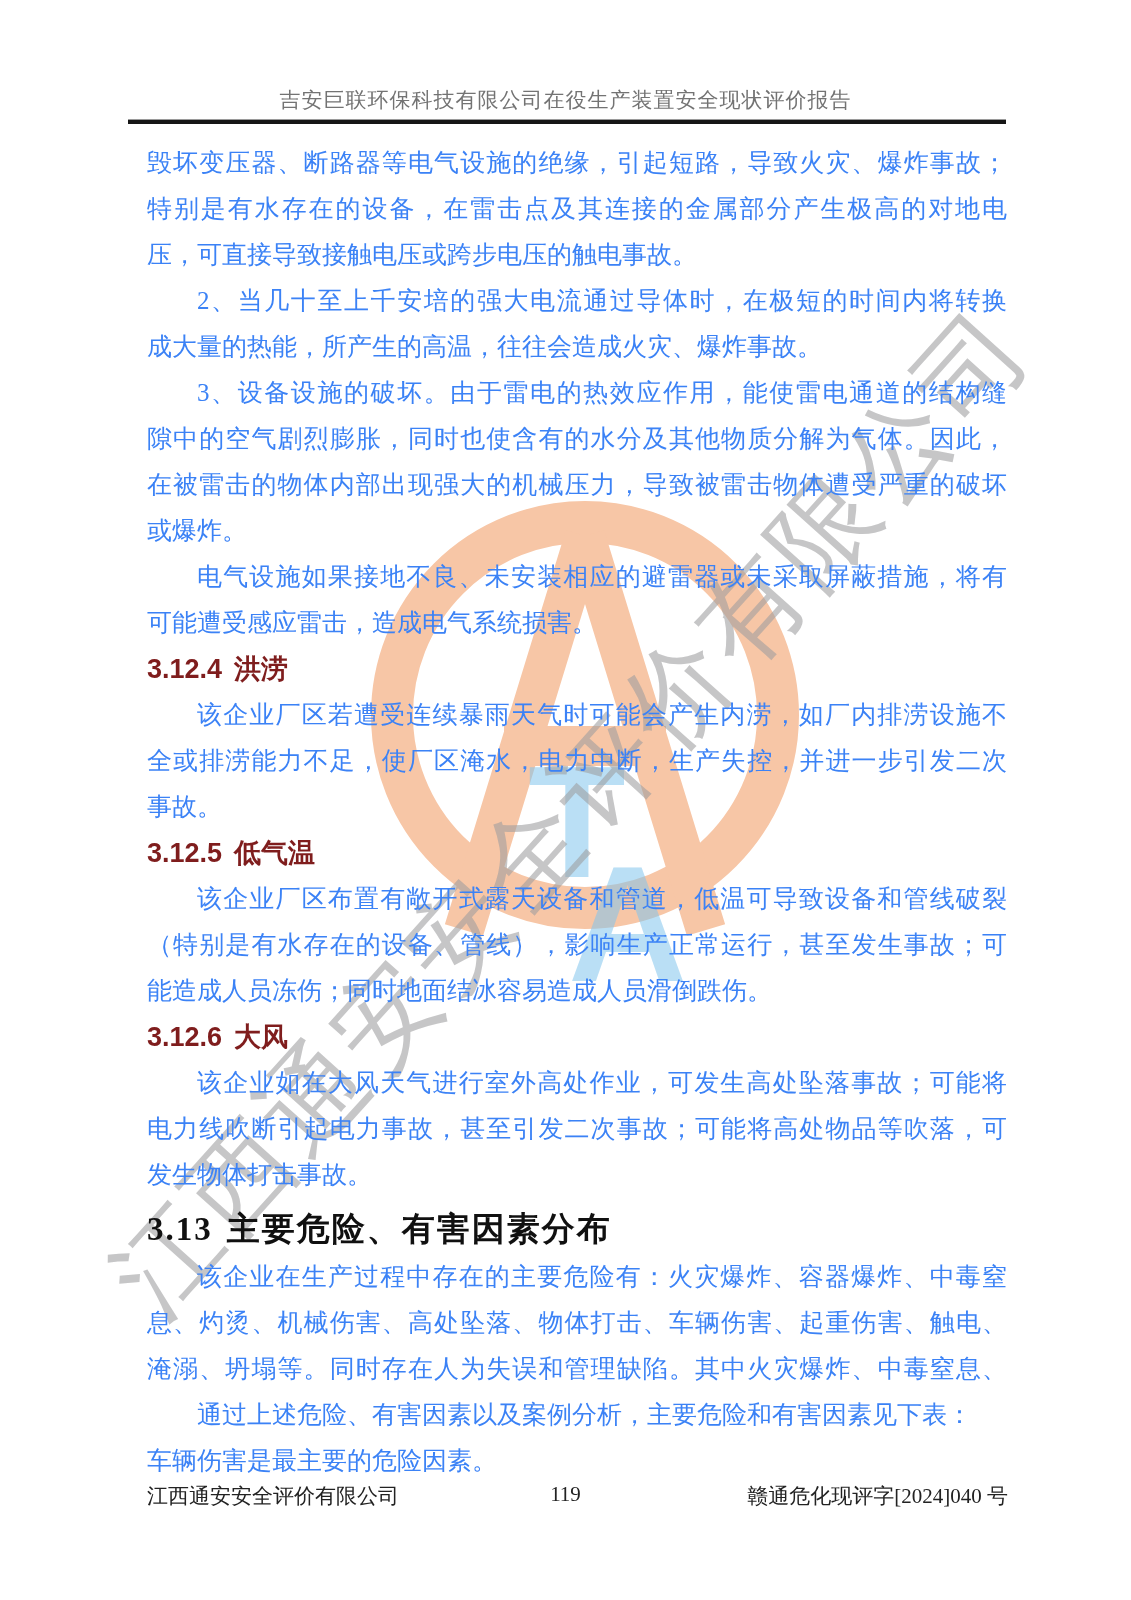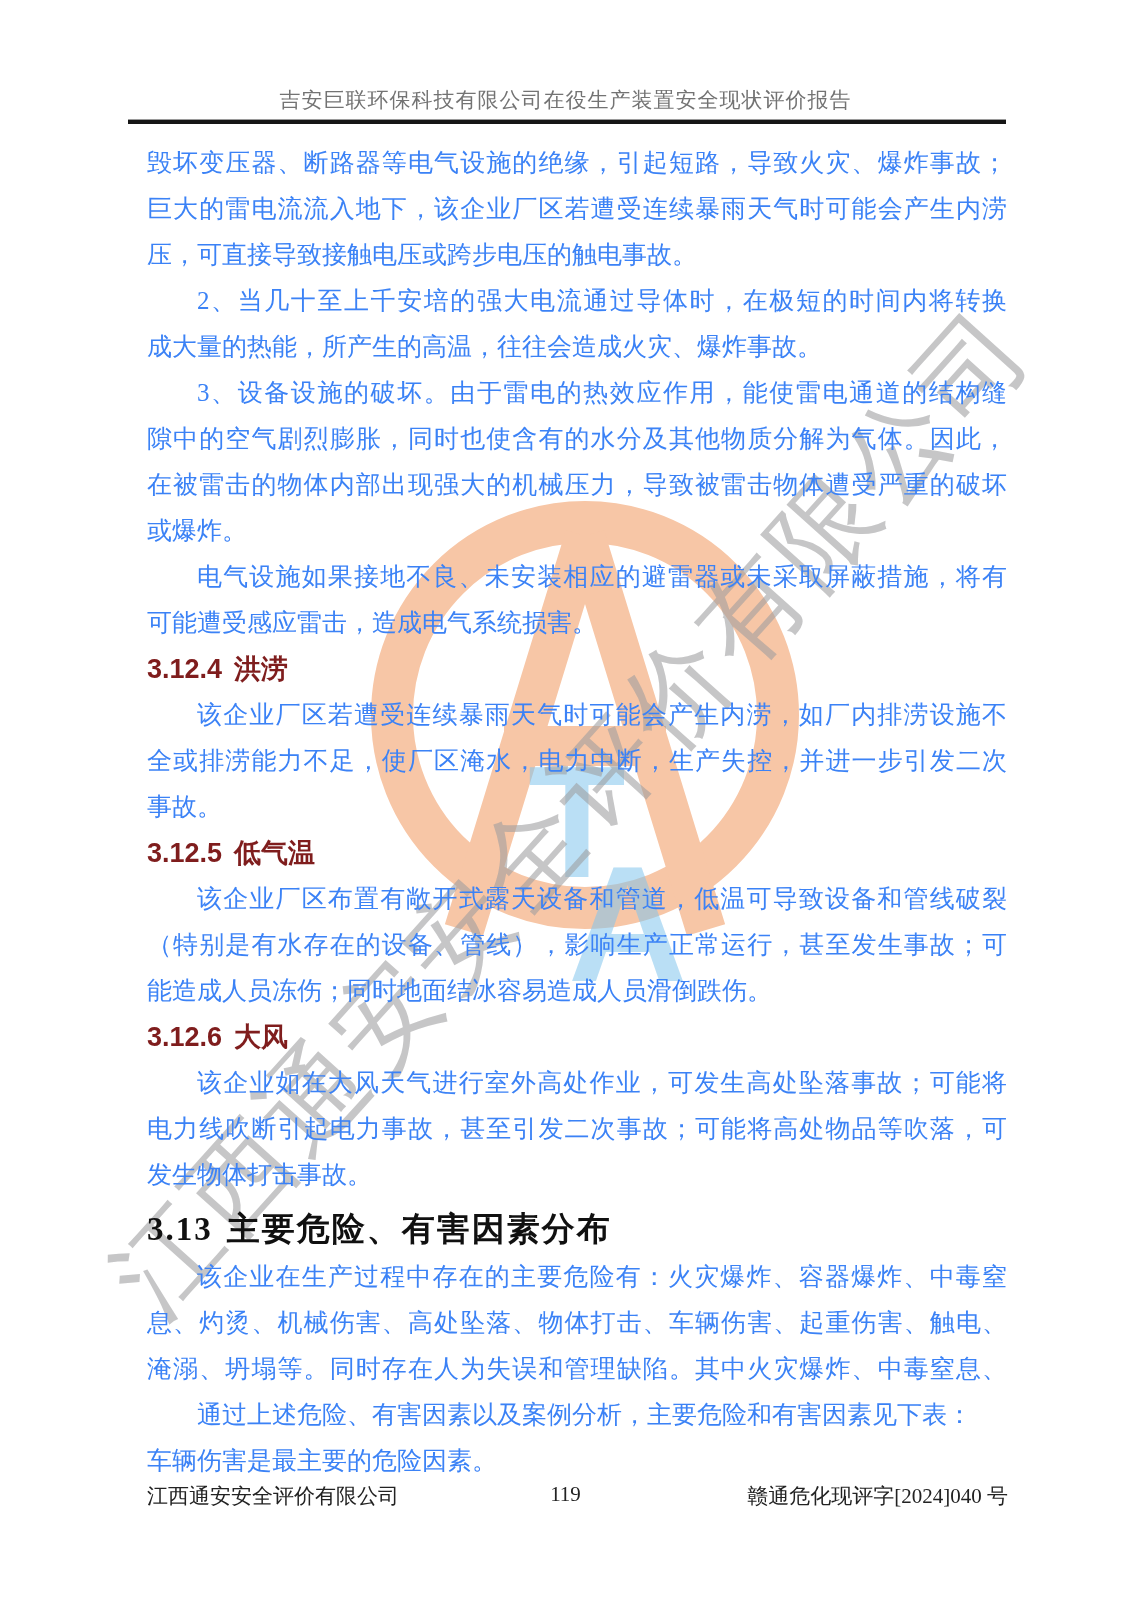--- a/index.html
+++ b/index.html
@@ -86,21 +86,21 @@
       <circle cx="233" cy="227" r="193" fill="none" stroke="#f7c6a6" stroke-width="42"></circle>
       <path d="M233 48 L112 442 M233 48 L354 442 M152 258 L314 258" fill="none" stroke="#f7c6a6" stroke-width="40"></path>
     </svg>
     <div class="wm-blue wm-blue-t">T</div>
     <div class="wm-blue wm-blue-a">A</div>
     <div class="wm-diag">江西通安安全评价有限公司</div>
   </div>
 
   <div class="content" id="content">
       <div class="bline fill">毁坏变压器、断路器等电气设施的绝缘，引起短路，导致火灾、爆炸事故；</div>
-      <div class="bline fill">巨大的雷电流流入地下，该企业厂区若遭受连续暴雨天气时可能会产生内涝</div>
+      <div class="bline fill">特别是有水存在的设备，在雷击点及其连接的金属部分产生极高的对地电</div>
       <div class="bline">压，可直接导致接触电压或跨步电压的触电事故。</div>
       <div class="bline fill ind">2、当几十至上千安培的强大电流通过导体时，在极短的时间内将转换</div>
       <div class="bline">成大量的热能，所产生的高温，往往会造成火灾、爆炸事故。</div>
       <div class="bline fill ind">3、设备设施的破坏。由于雷电的热效应作用，能使雷电通道的结构缝</div>
       <div class="bline fill">隙中的空气剧烈膨胀，同时也使含有的水分及其他物质分解为气体。因此，</div>
       <div class="bline fill">在被雷击的物体内部出现强大的机械压力，导致被雷击物体遭受严重的破坏</div>
       <div class="bline">或爆炸。</div>
       <div class="bline fill ind">电气设施如果接地不良、未安装相应的避雷器或未采取屏蔽措施，将有</div>
       <div class="bline">可能遭受感应雷击，造成电气系统损害。</div>
       <div class="h3line"><span class="num">3.12.4</span><span>洪涝</span></div>

